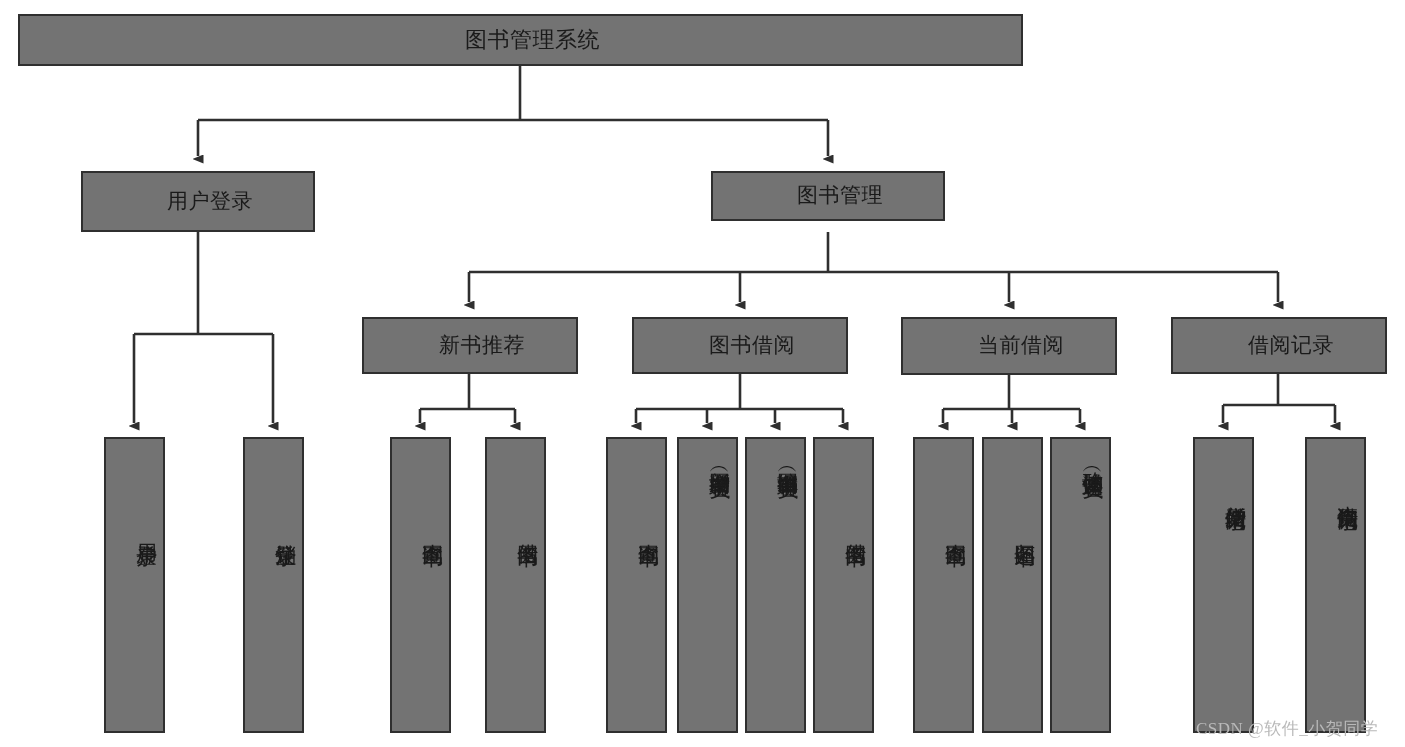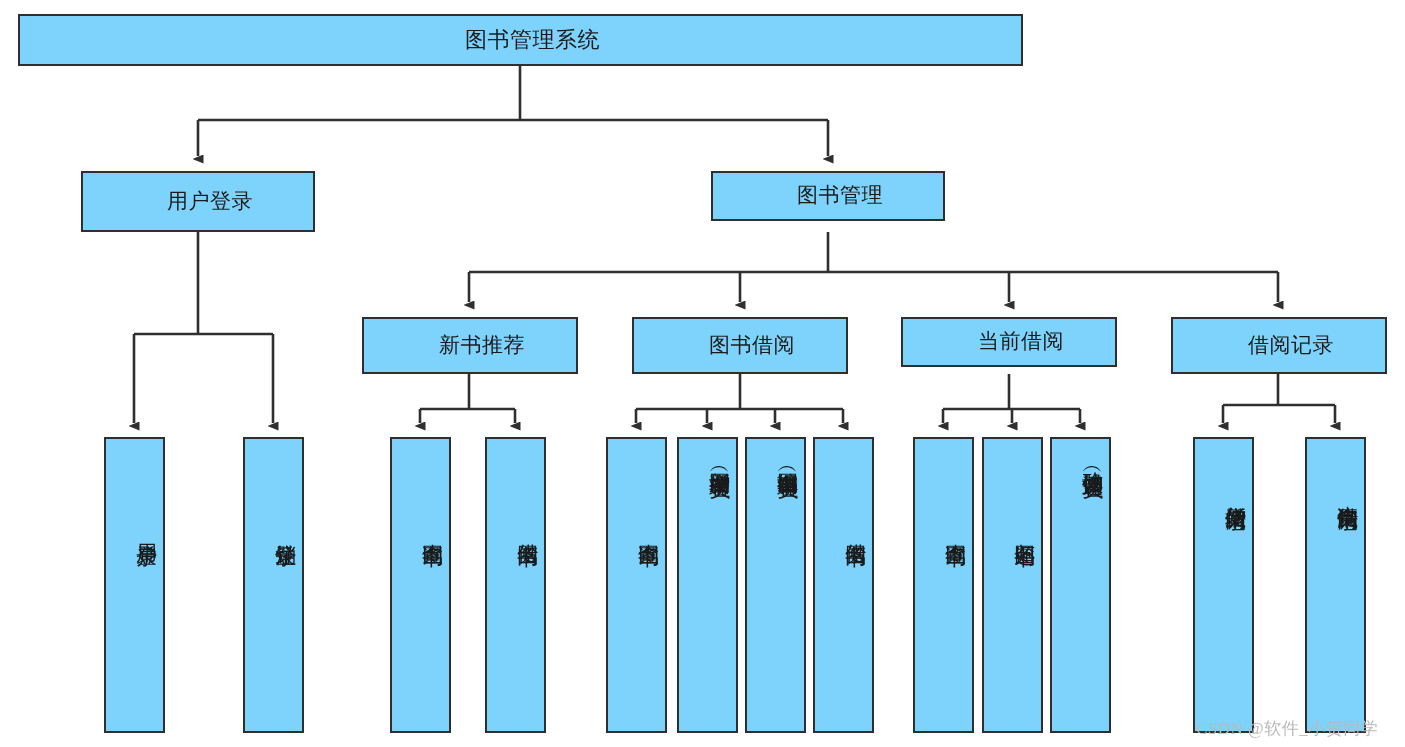--- a/index.html
+++ b/index.html
@@ -22,21 +22,21 @@
     position: absolute;
     left: 0;
     top: 0;
     width: 1405px;
     height: 747px;
     pointer-events: none;
   }
   .node {
     position: absolute;
     box-sizing: border-box;
-    background: #7dd3fc;
+    background: #737373;
     border: 2px solid #2f2f2f;
     display: flex;
     align-items: center;
     justify-content: center;
     color: #1a1a1a;
     padding-left: 24px;
   }
   .node .node-label {
     display: block;
     text-align: center;
@@ -149,21 +149,21 @@
   <div class="node horiz" style="left:711px; top:171px; width:234px; height:50px;">
     <span class="node-label">图书管理</span>
   </div>
 
   <div class="node horiz" style="left:632px; top:317px; width:216px; height:57px;">
     <span class="node-label">图书借阅</span>
   </div>
   <div class="node horiz" style="left:362px; top:317px; width:216px; height:57px;">
     <span class="node-label">新书推荐</span>
   </div>
-  <div class="node horiz" style="left:901px; top:317px; width:216px; height:50px;">
+  <div class="node horiz" style="left:901px; top:317px; width:216px; height:58px;">
     <span class="node-label">当前借阅</span>
   </div>
   <div class="node horiz" style="left:1171px; top:317px; width:216px; height:57px;align-items:center;">
     <span class="node-label">借阅记录</span>
   </div>
 
   <div class="node vert short" style="left:104px; top:437px; width:61px; height:296px;">
     <span class="node-label">用户登录</span>
   </div>
   <div class="node vert short" style="left:243px; top:437px; width:61px; height:296px;">

